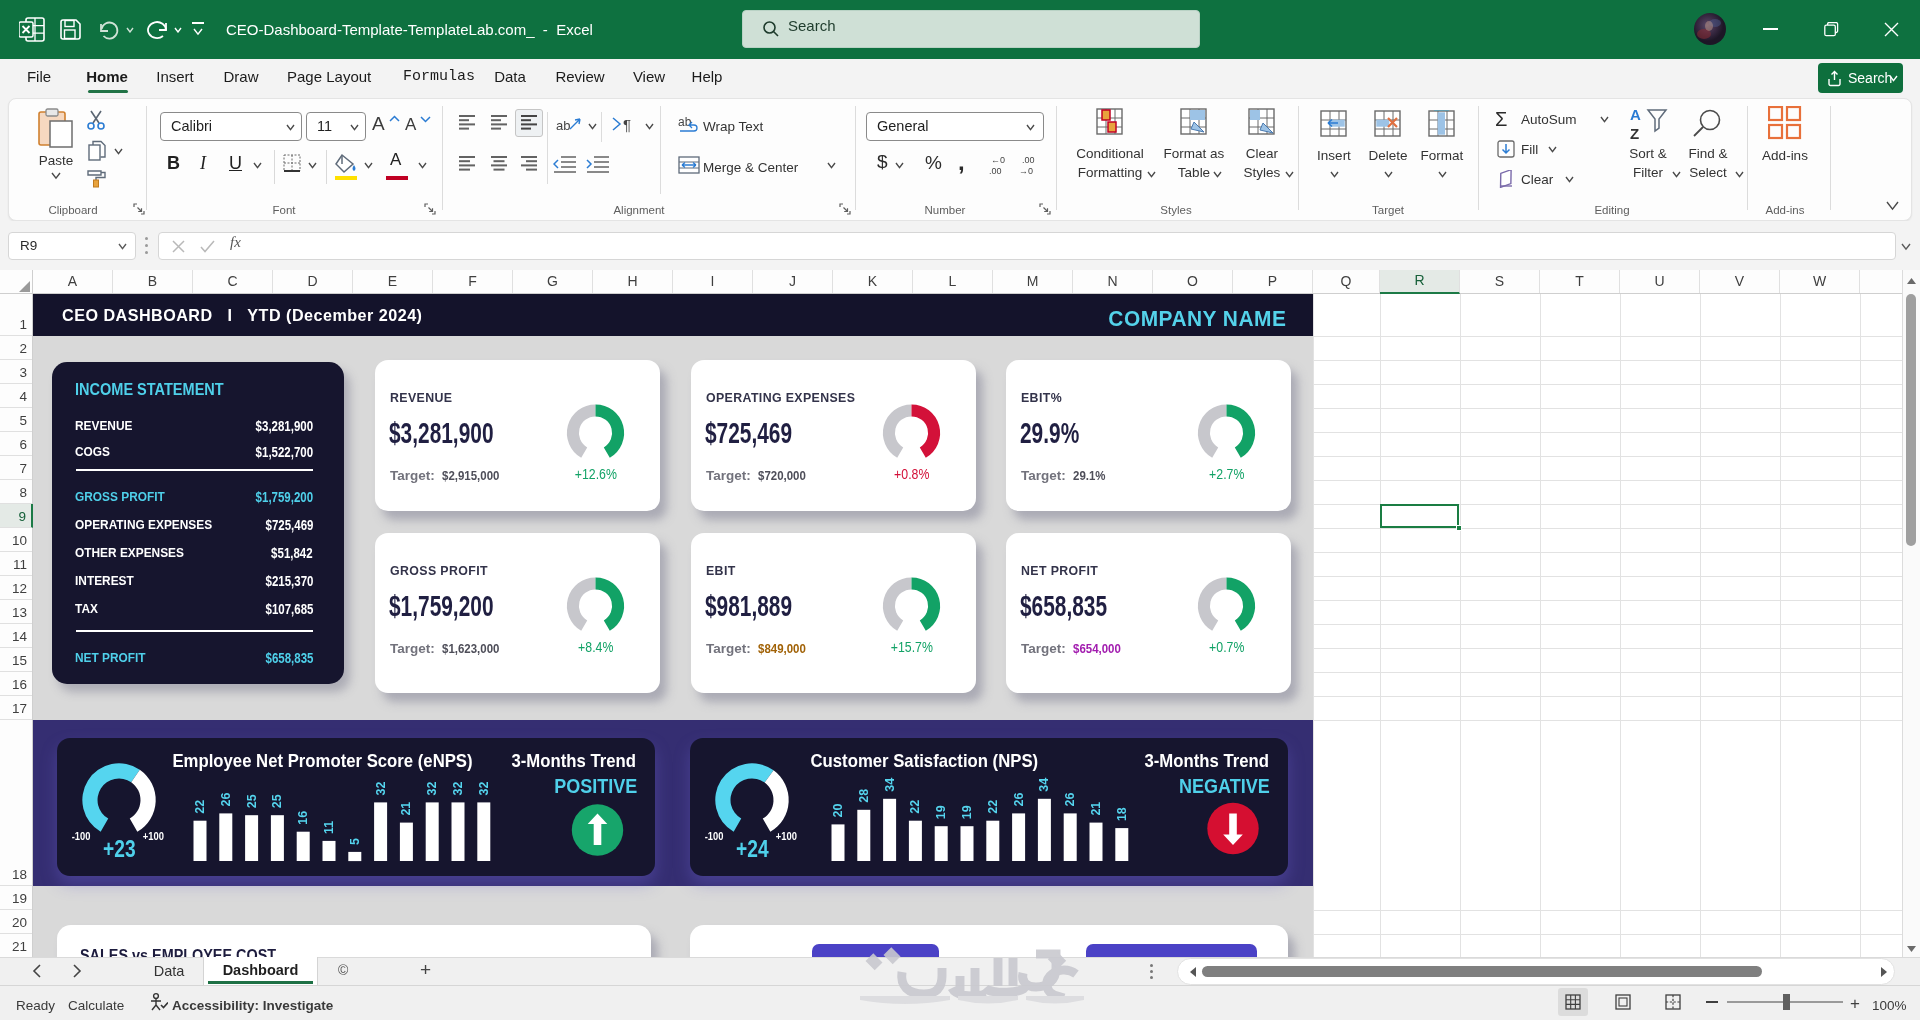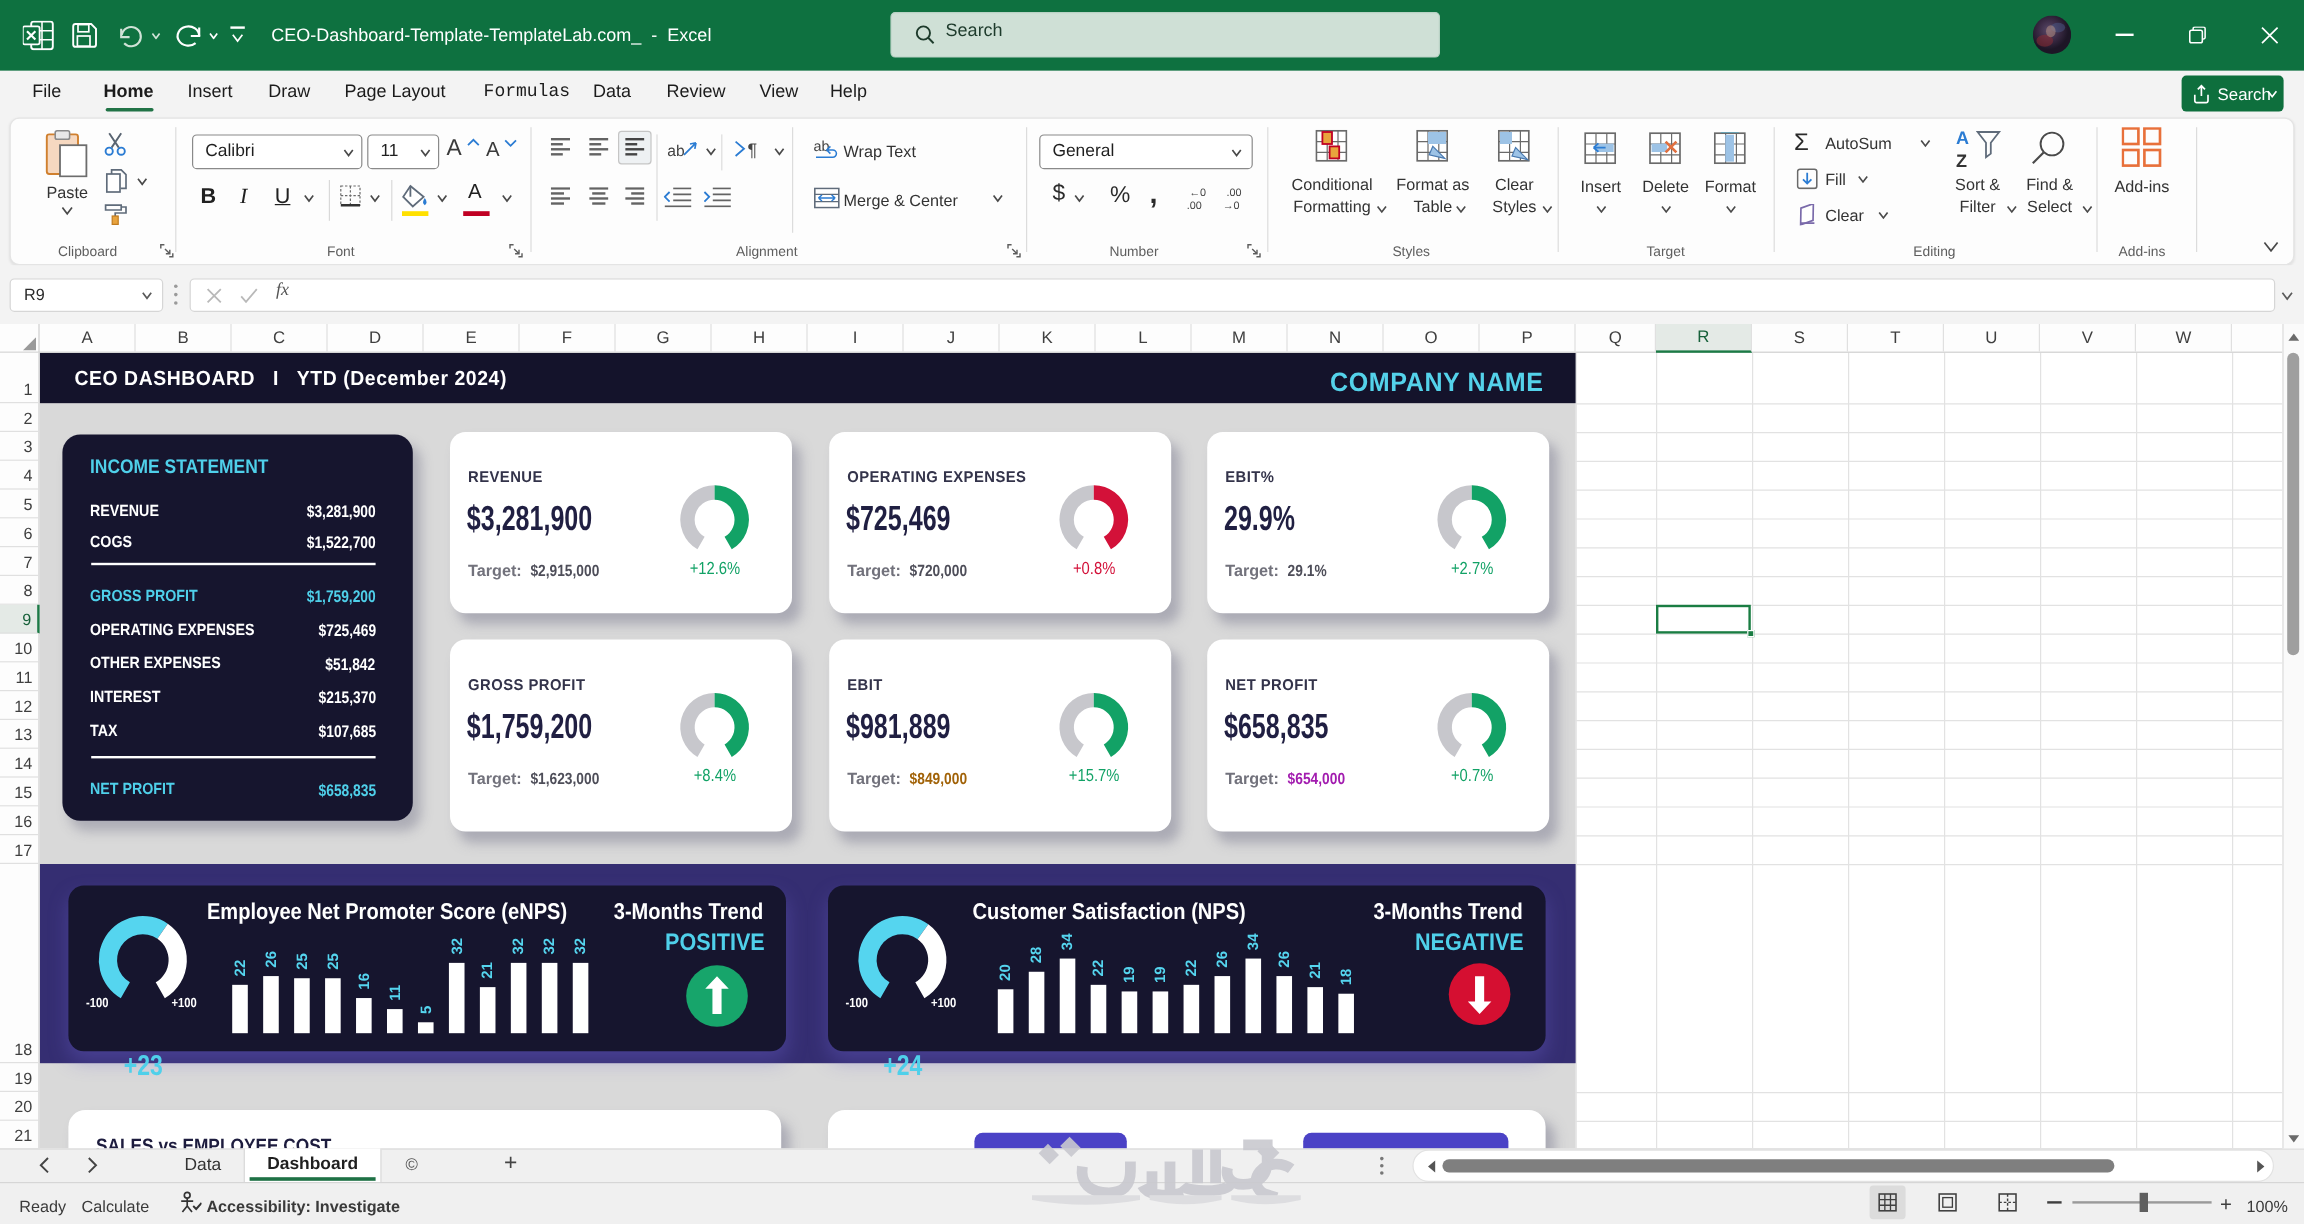--- a/index.html
+++ b/index.html
@@ -46,21 +46,21 @@
 .kpi-title{position:absolute;font-size:13px;font-weight:bold;color:#33334a;letter-spacing:.4px;}
 .kpi-val{position:absolute;font-size:29px;font-weight:bold;color:#201f42;}
 .kpi-tgt{position:absolute;font-size:13.5px;font-weight:bold;color:#72727c;}
 .kpi-pct{position:absolute;font-size:14.5px;font-weight:normal;text-align:center;width:120px;}
 .inc-row{position:absolute;left:75px;width:238px;height:16px;font-size:13.5px;font-weight:bold;color:#fff;}
 .inc-row .v{position:absolute;right:0;top:0;}
 .cyan{color:#4fd0ea;}
 .encard-title{position:absolute;font-size:19px;font-weight:bold;color:#fff;text-align:center;white-space:nowrap;}
 .trend-word{position:absolute;font-size:20px;font-weight:bold;color:#4fd0ea;text-align:right;}
 .gauge-lbl{position:absolute;font-size:11px;font-weight:bold;color:#fff;}
-.gauge-big{position:absolute;font-size:24px;font-weight:bold;color:#4fd0ea;margin-top:40px;}
+.gauge-big{position:absolute;font-size:24px;font-weight:bold;color:#4fd0ea;}
 </style></head><body>
 <div id="page">
 <svg class="abs" style="left:0;top:0" width="1920" height="1020">
       <rect x="33" y="294" width="1869" height="663" fill="#ffffff"></rect>
       <path d="M1313.5,294 V957" stroke="#e2e2e2" stroke-width="1"></path>
       <path d="M1380.5,294 V957" stroke="#e2e2e2" stroke-width="1"></path>
       <path d="M1460.5,294 V957" stroke="#e2e2e2" stroke-width="1"></path>
       <path d="M1540.5,294 V957" stroke="#e2e2e2" stroke-width="1"></path>
       <path d="M1620.5,294 V957" stroke="#e2e2e2" stroke-width="1"></path>
       <path d="M1700.5,294 V957" stroke="#e2e2e2" stroke-width="1"></path>

